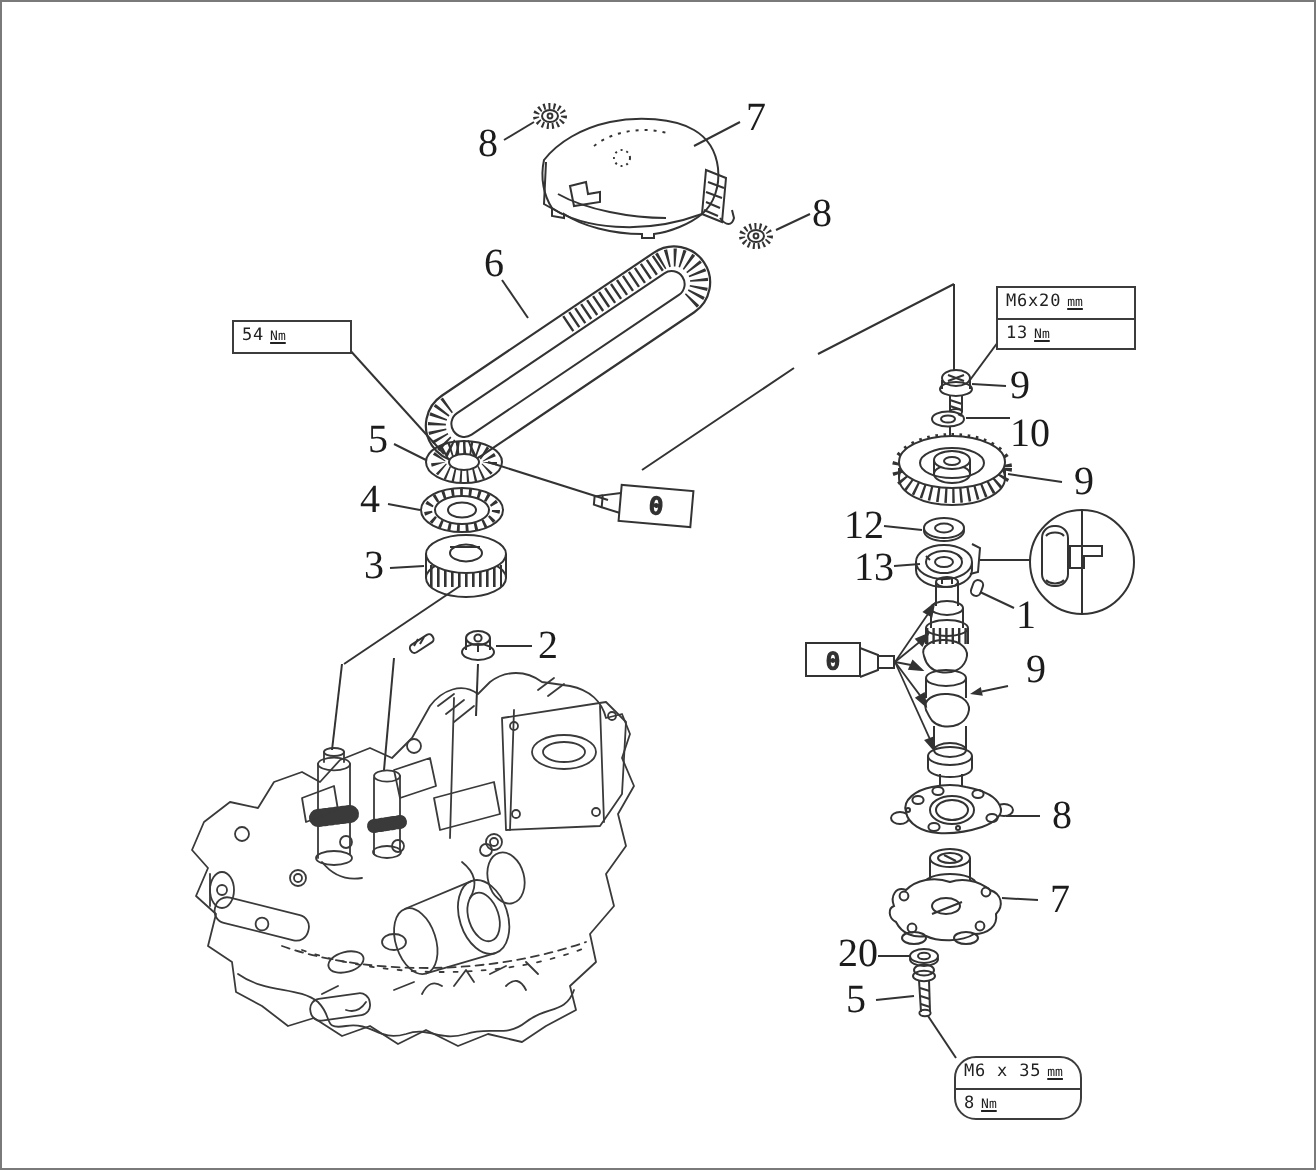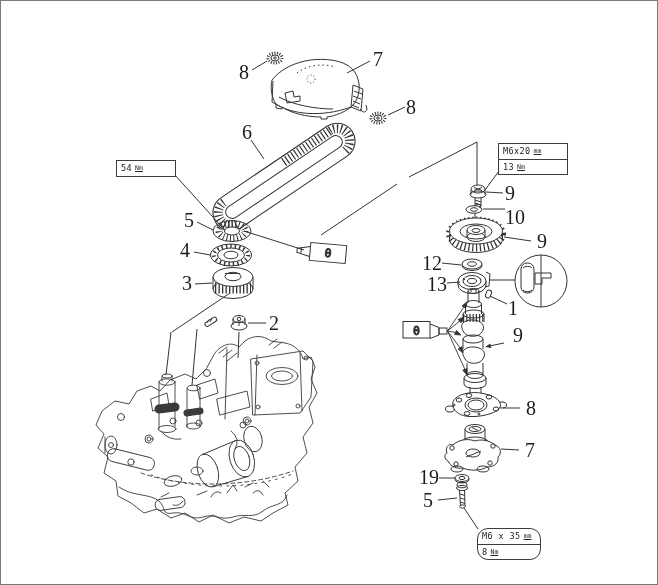--- a/index.html
+++ b/index.html
@@ -360,21 +360,21 @@
       <span class="callout" style="left: 410px; top: 106px;">8</span>
       <span class="callout" style="left: 509px; top: 192px;">9</span>
       <span class="callout" style="left: 514px; top: 216px;">10</span>
       <span class="callout" style="left: 541px; top: 240px;">9</span>
       <span class="callout" style="left: 431px; top: 262px;">12</span>
       <span class="callout" style="left: 436px; top: 283px;">13</span>
       <span class="callout" style="left: 517px; top: 334px;">9</span>
       <span class="callout" style="left: 530px; top: 407px;">8</span>
       <span class="callout" style="left: 529px; top: 449px;">7</span>
       <span class="callout" style="left: 427px; top: 499px;">5</span>
-      <span class="callout" style="left: 428px; top: 476px;">19</span>
+      <span class="callout" style="left: 428px; top: 476px;">20</span>
     </div>
 
 <div class="spec-box" style="left:115px;top:159px;width:58px;">
   <div class="spec-row">
     <span class="spec-val">54</span>
     <span class="spec-unit">Nm</span>
   </div>
 </div>
 
 <div class="spec-box" style="left:497px;top:142px;width:68px;">

